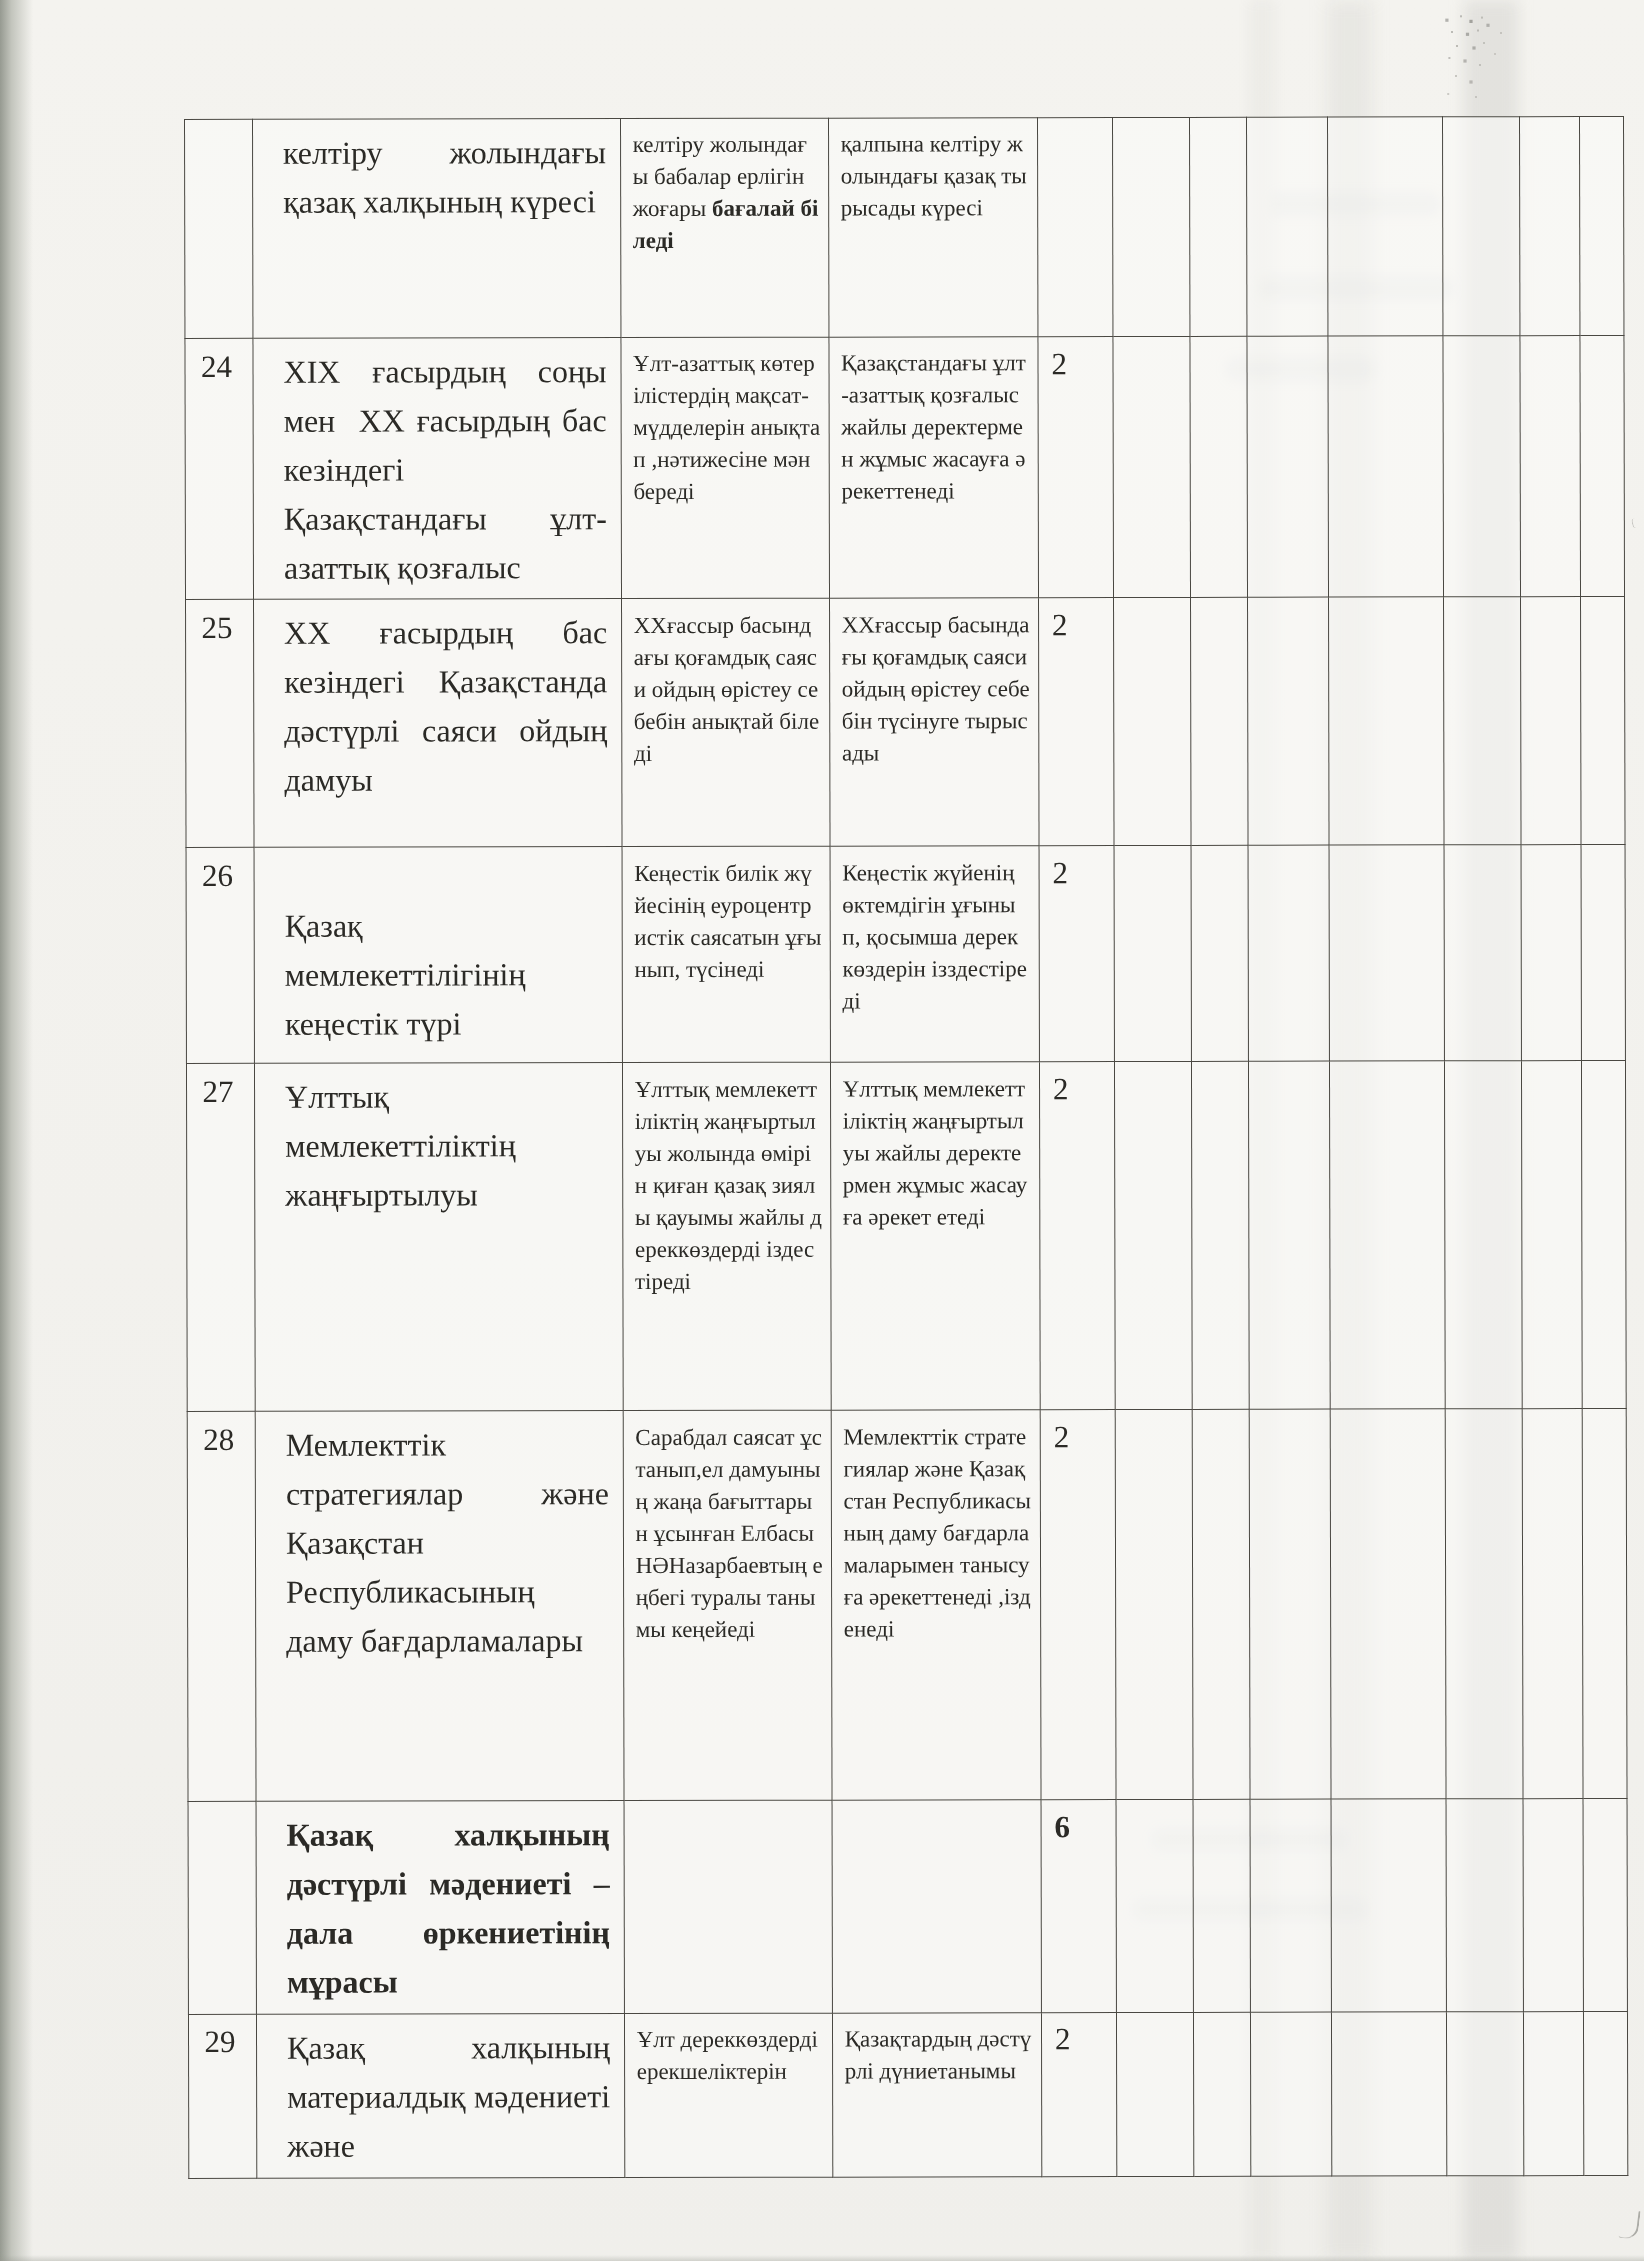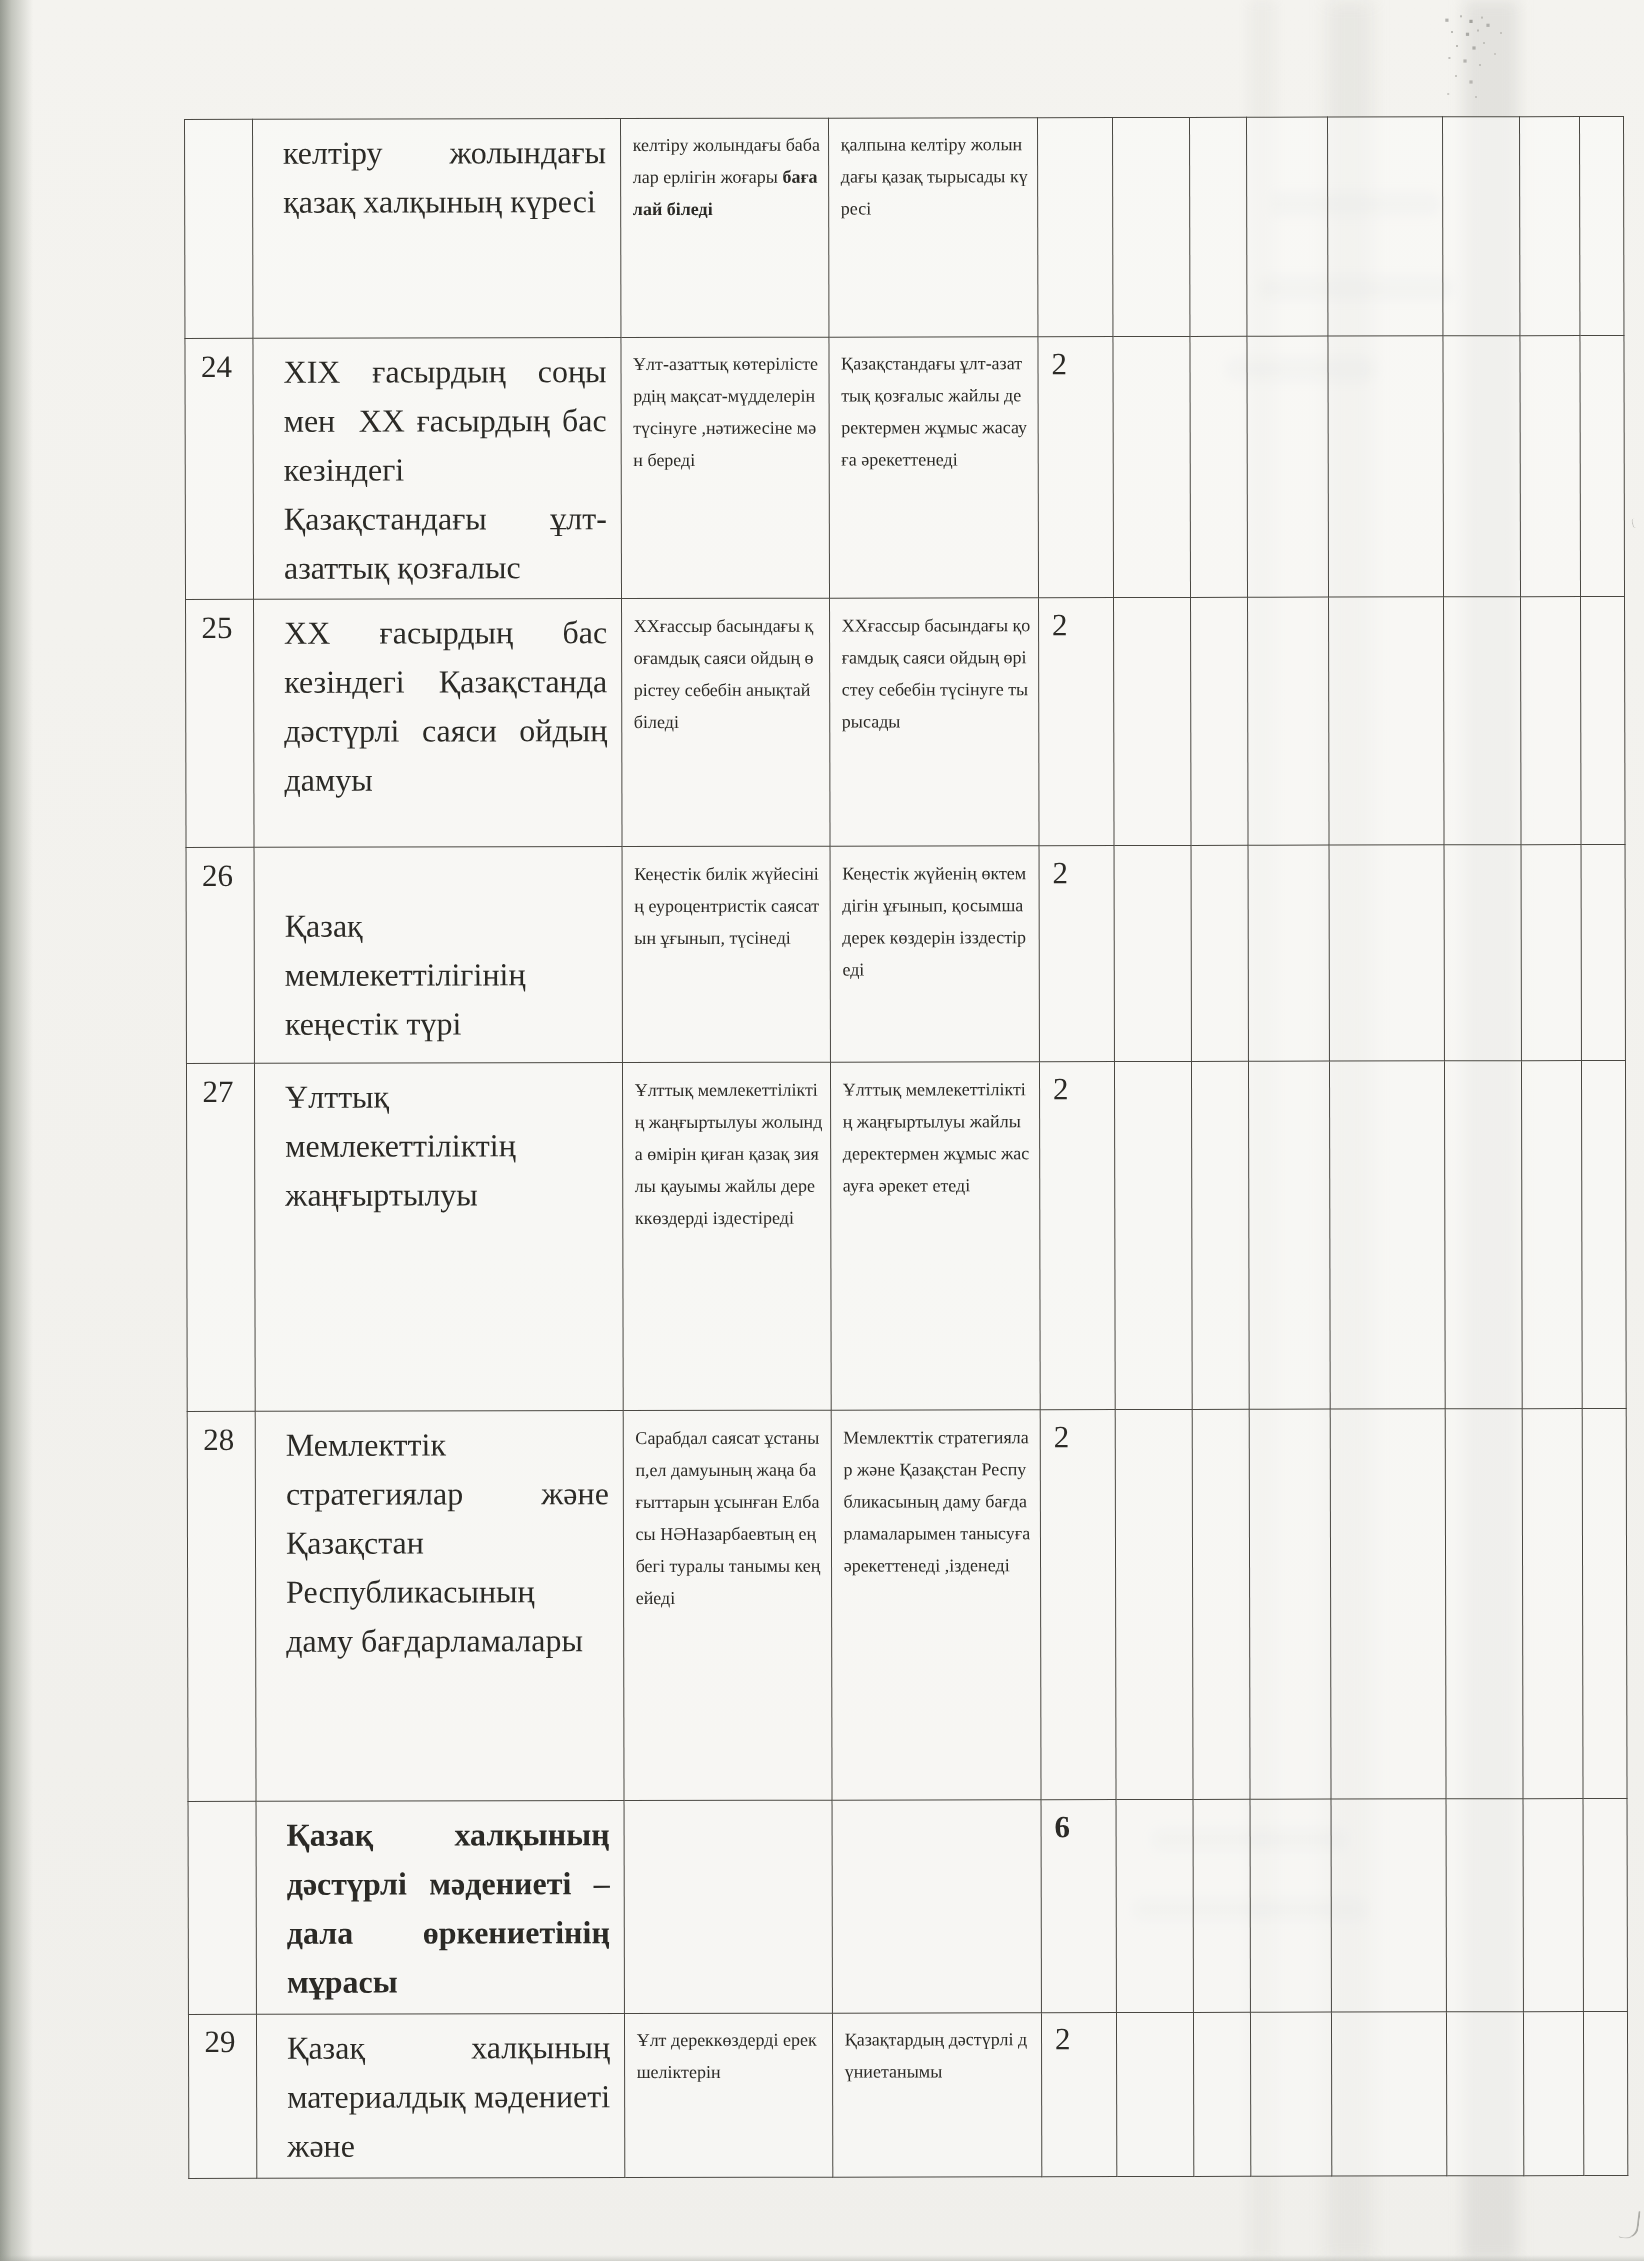--- a/index.html
+++ b/index.html
@@ -46,21 +46,21 @@
   .scan-table-wrap{position:absolute;left:184px;top:119px;transform:rotate(-0.12deg);transform-origin:0 0;}
   table.doc{border-collapse:collapse;table-layout:fixed;width:1439px;
     background:rgba(252,252,249,.55);}
   table.doc td{
     border:1.3px solid #4a4842;border-top-width:1.9px;border-bottom-width:1.9px;
     vertical-align:top;overflow:hidden;}
   .h340{height:219px}.h400{height:258px}.h385{height:248px}.h335{height:216px}
   .h540{height:348px}.h605{height:390px}.h305{height:196px}.h255{height:164px}
   .c-num{font-size:31px;line-height:39px;padding:7.7px 3.9px 3.9px 15.5px;margin-left:47px;}
   .c-topic{font-size:32px;line-height:49px;text-align:justify;padding:9px 14px 6.4px 30px;}
-  .c-obj,.c-res{font-size:18px;line-height:32px;word-break:break-all;padding:10.3px 7.7px 6.4px 11.6px;}
+  .c-obj,.c-res{font-size:23px;line-height:32px;word-break:break-all;padding:10.3px 7.7px 6.4px 11.6px;}
   .c-hours{font-size:31px;line-height:37px;padding:7.7px 3.9px 3.9px 13px;}
   .c-e{padding:0;}
   .b{font-weight:bold;}
   tr.section .c-topic{font-weight:bold;}
   tr.section .c-hours{font-weight:bold;}
   tr.row26 .c-topic{padding-top:54px;}
 </style>
 </head>
 <body>
 
@@ -107,21 +107,21 @@
           <td class="c-e"></td>
           <td class="c-e"></td>
           <td class="c-e"></td>
           <td class="c-e"></td>
           <td class="c-e"></td>
   </tr>
 
   <tr class="h400">
     <td class="c-num">24</td>
     <td class="c-topic"><span>ХІХ ғасырдың соңы мен &nbsp;ХХ ғасырдың бас кезіндегі Қазақстандағы ұлт-азаттық қозғалыс</span></td>
-    <td class="c-obj"><span>Ұлт-азаттық көтерілістердің мақсат-мүдделерін түсінуге ,нәтижесіне мән береді</span></td>
+    <td class="c-obj"><span>Ұлт-азаттық көтерілістердің мақсат-мүдделерін анықтап ,нәтижесіне мән береді</span></td>
     <td class="c-res"><span>Қазақстандағы ұлт-азаттық қозғалыс жайлы деректермен жұмыс жасауға әрекеттенеді</span></td>
     <td class="c-hours">2</td>
     <td class="c-e"></td>
           <td class="c-e"></td>
           <td class="c-e"></td>
           <td class="c-e"></td>
           <td class="c-e"></td>
           <td class="c-e"></td>
           <td class="c-e"></td>
   </tr>

